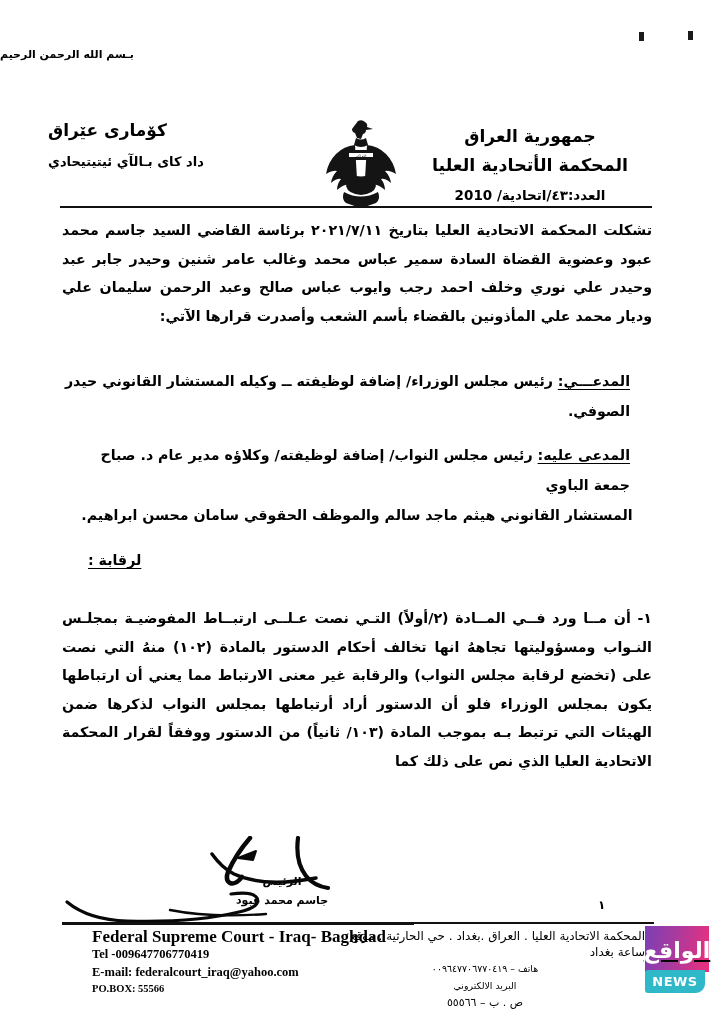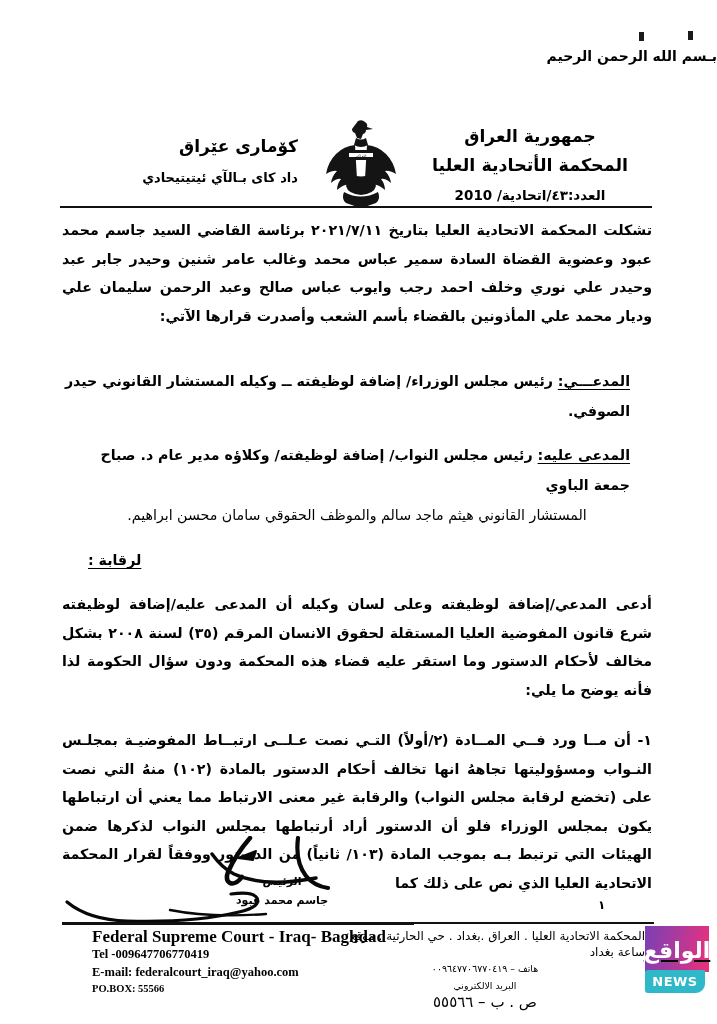--- a/index.html
+++ b/index.html
@@ -41,22 +41,22 @@
     top: 40px;
     left: 0;
     width: 717px;
     height: 160px;
   }
   .basmala {
     position: absolute;
     top: 8px;
     left: 0;
     width: 717px;
-    text-align: right;
-    font-size: 14px;
+    text-align: left;
+    font-size: 11px;
     font-weight: bold;
     direction: rtl;
     letter-spacing: 0.3px;
   }
 
   
   .emblem {
     position: absolute;
     top: 78px;
     left: 322px;
@@ -85,24 +85,24 @@
   }
   .hdr-ar .l3 {
     font-size: 13.5px;
     font-weight: bold;
     margin-top: 12px;
     letter-spacing: 0.3px;
   }
 
   .hdr-ku {
     position: absolute;
-    top: 96px;
+    top: 80px;
     left: 48px;
     width: 250px;
-    text-align: right;
+    text-align: left;
     direction: rtl;
   }
   .hdr-ku .l1 {
     font-size: 17px;
     font-weight: bold;
     letter-spacing: 0.4px;
   }
   .hdr-ku .l2 {
     font-size: 13px;
     font-weight: bold;
@@ -153,21 +153,21 @@
     margin: 0;
     padding-right: 22px;
   }
   .party .lbl {
     text-decoration: underline;
     text-underline-offset: 3px;
   }
   .party-cont {
     font-size: 14.2px;
     line-height: 30px;
-    font-weight: normal;
+    font-weight: bold;
     direction: rtl;
     text-align: right;
     text-align-last: center;
     margin: 0;
   }
 
   .section-head {
     font-size: 14.2px;
     font-weight: bold;
     direction: rtl;
@@ -243,21 +243,21 @@
     position: absolute;
     top: 928px;
     right: 72px;
     width: 320px;
     direction: rtl;
     text-align: center;
   }
   .foot-ar .r1 { font-size: 12px; line-height: 16px; text-align: right; }
   .foot-ar .r2 { font-size: 9.4px; line-height: 17px; }
   .foot-ar .r3 { font-size: 9.4px; line-height: 17px; }
-  .foot-ar .r4 { font-size: 15px; line-height: 17px; }
+  .foot-ar .r4 { font-size: 11px; line-height: 17px; }
 
   
   .logo {
     position: absolute;
     top: 926px;
     left: 645px;
     width: 64px;
     height: 74px;
   }
   .logo-main {
@@ -371,21 +371,20 @@
     </p>
 
     <p class="party-cont">المستشار القانوني هيثم ماجد سالم والموظف الحقوقي سامان محسن ابراهيم.</p>
 
     <div class="gap-md"></div>
 
     <p class="section-head">لرقابة :</p>
 
     <div class="gap-md"></div>
 
-    <p class="para last-right">أدعى المدعي/إضافة لوظيفته وعلى لسان وكيله أن المدعى عليه/إضافة لوظيفته شرع قانون المفوضية العليا المستقلة لحقوق الانسان المرقم (٣٥) لسنة ٢٠٠٨ بشكل مخالف لأحكام الدستور وما استقر عليه قضاء  هذه المحكمة ودون سؤال الحكومة لذا فأنه يوضح ما يلي:</p>
 
     <div class="gap-sm"></div>
 
     <p class="para last-right">١- أن مــا ورد فــي المــادة (٢/أولاً) التـي نصت عـلــى ارتبــاط المفوضيـة بمجلـس النـواب ومسؤوليتها تجاههُ انها تخالف أحكام الدستور بالمادة (١٠٢) منهُ التي نصت على (تخضع لرقابة مجلس النواب) والرقابة غير معنى الارتباط مما يعني أن ارتباطها يكون بمجلس الوزراء فلو أن الدستور أراد أرتباطها بمجلس النواب لذكرها ضمن الهيئات التي ترتبط بـه بموجب المادة (١٠٣/ ثانياً) من الدستور ووفقاً لقرار المحكمة الاتحادية العليا الذي نص على ذلك كما</p>
   </div>
 
   <div class="sig-area">
     <div class="sig-text">
       <div>الرئيس</div>
       <div>جاسم محمد عبود</div>

